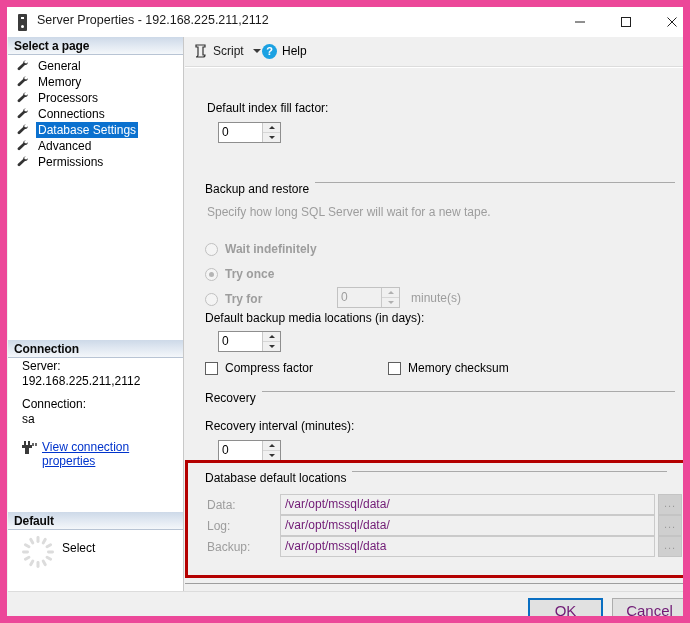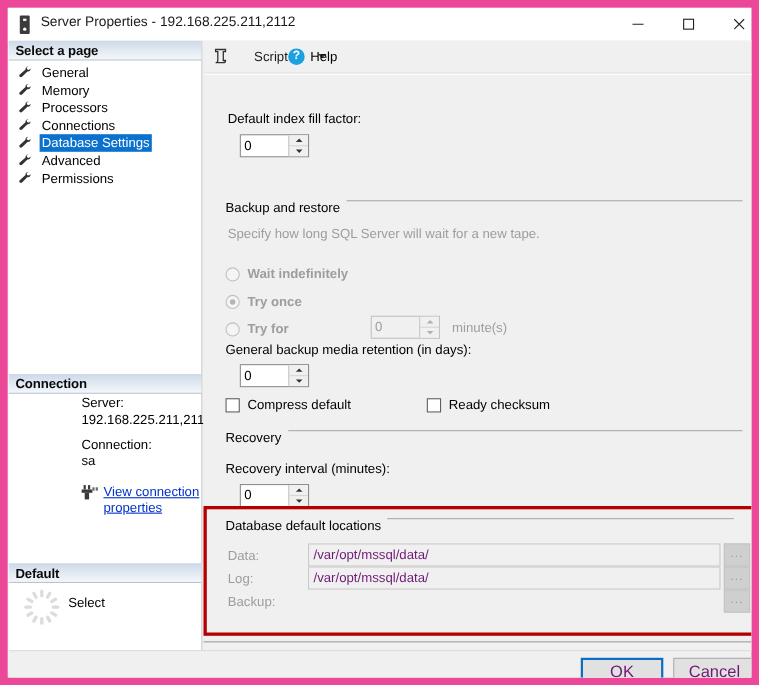--- a/index.html
+++ b/index.html
@@ -131,24 +131,23 @@
   }
 
   
   #conn-header {
     position: absolute;
     left: 0; top: 303px;
     width: 175px;
   }
   #conn-body {
     position: absolute;
-    left: 12px; top: 322px;
+    left: 0; top: 322px;
     width: 159px;
     font-size: 12px;
-    padding-left: 40px;
   }
   .conn-line { padding: 0 0 0 14px; line-height: 15px; }
   .conn-gap { height: 8px; }
   #conn-link-row {
     position: relative;
     margin-top: 12px;
     padding-left: 14px;
     height: 20px;
   }
   #plug-icon {
@@ -203,21 +202,20 @@
     border-bottom: 1px solid #dcdcdc;
   }
   #script-btn {
     position: absolute;
     left: 5px; top: 3px;
     height: 22px;
     display: flex;
     align-items: center;
     padding: 0 3px;
     cursor: default;
-    gap: 18px;
   }
   #script-icon { width: 16px; height: 16px; margin-right: 4px; }
   #script-label { font-size: 12px; color: #1a1a1a; }
   #script-caret {
     margin-left: 9px;
     width: 0; height: 0;
     border-left: 4px solid transparent;
     border-right: 4px solid transparent;
     border-top: 4px solid #3a3a3a;
   }
@@ -632,36 +630,36 @@
       </div>
       <div class="spin dim" style="left:152px; top:219px;">
         <div class="val">0</div>
         <div class="btns">
           <div class="up"></div>
           <div class="dn"></div>
         </div>
       </div>
       <div class="field-label dim" style="left:226px; top:223px;">minute(s)</div>
 
-      <div class="field-label" style="left:20px; top:243px;">General backup media retention (in days):</div>
+      <div class="field-label" style="left:20px; top:243px;">Default backup media locations (in days):</div>
       <div class="spin" style="left:33px; top:263px;">
         <div class="val">0</div>
         <div class="btns">
           <div class="up"></div>
           <div class="dn"></div>
         </div>
       </div>
 
       <div class="check" style="left:20px; top:293px;">
         <span class="box"></span>
-        <span class="clbl">Compress default</span>
+        <span class="clbl">Compress factor</span>
       </div>
       <div class="check" style="left:203px; top:293px;">
         <span class="box"></span>
-        <span class="clbl">Ready checksum</span>
+        <span class="clbl">Memory checksum</span>
       </div>
 
       <div class="group" style="left:20px; top:323px;">
         <span class="gtitle">Recovery</span>
         <span class="grule"></span>
       </div>
       <div class="field-label" style="left:20px; top:351px;">Recovery interval (minutes):</div>
       <div class="spin" style="left:33px; top:372px;">
         <div class="val">0</div>
         <div class="btns">
@@ -681,20 +679,23 @@
       </div>
       <div class="browse" style="left:473px; top:426px;">...</div>
 
       <div class="field-label dim" style="left:22px; top:451px;">Log:</div>
       <div class="pathbox" style="left:95px; top:447px; width:375px;">
         <div class="pval">/var/opt/mssql/data/</div>
       </div>
       <div class="browse" style="left:473px; top:447px;">...</div>
 
       <div class="field-label dim" style="left:22px; top:472px;">Backup:</div>
+      <div class="pathbox" style="left:95px; top:468px; width:375px;">
+        <div class="pval">/var/opt/mssql/data</div>
+      </div>
       <div class="browse" style="left:473px; top:468px;">...</div>
 
       <div id="redbox"></div>
 
       <div id="values-sep"></div>
       <div class="radio" style="left:20px; top:524px;">
         <span class="circ on"></span>
         <span class="rlbl">Configured values</span>
       </div>
       <div class="radio" style="left:203px; top:524px;">

